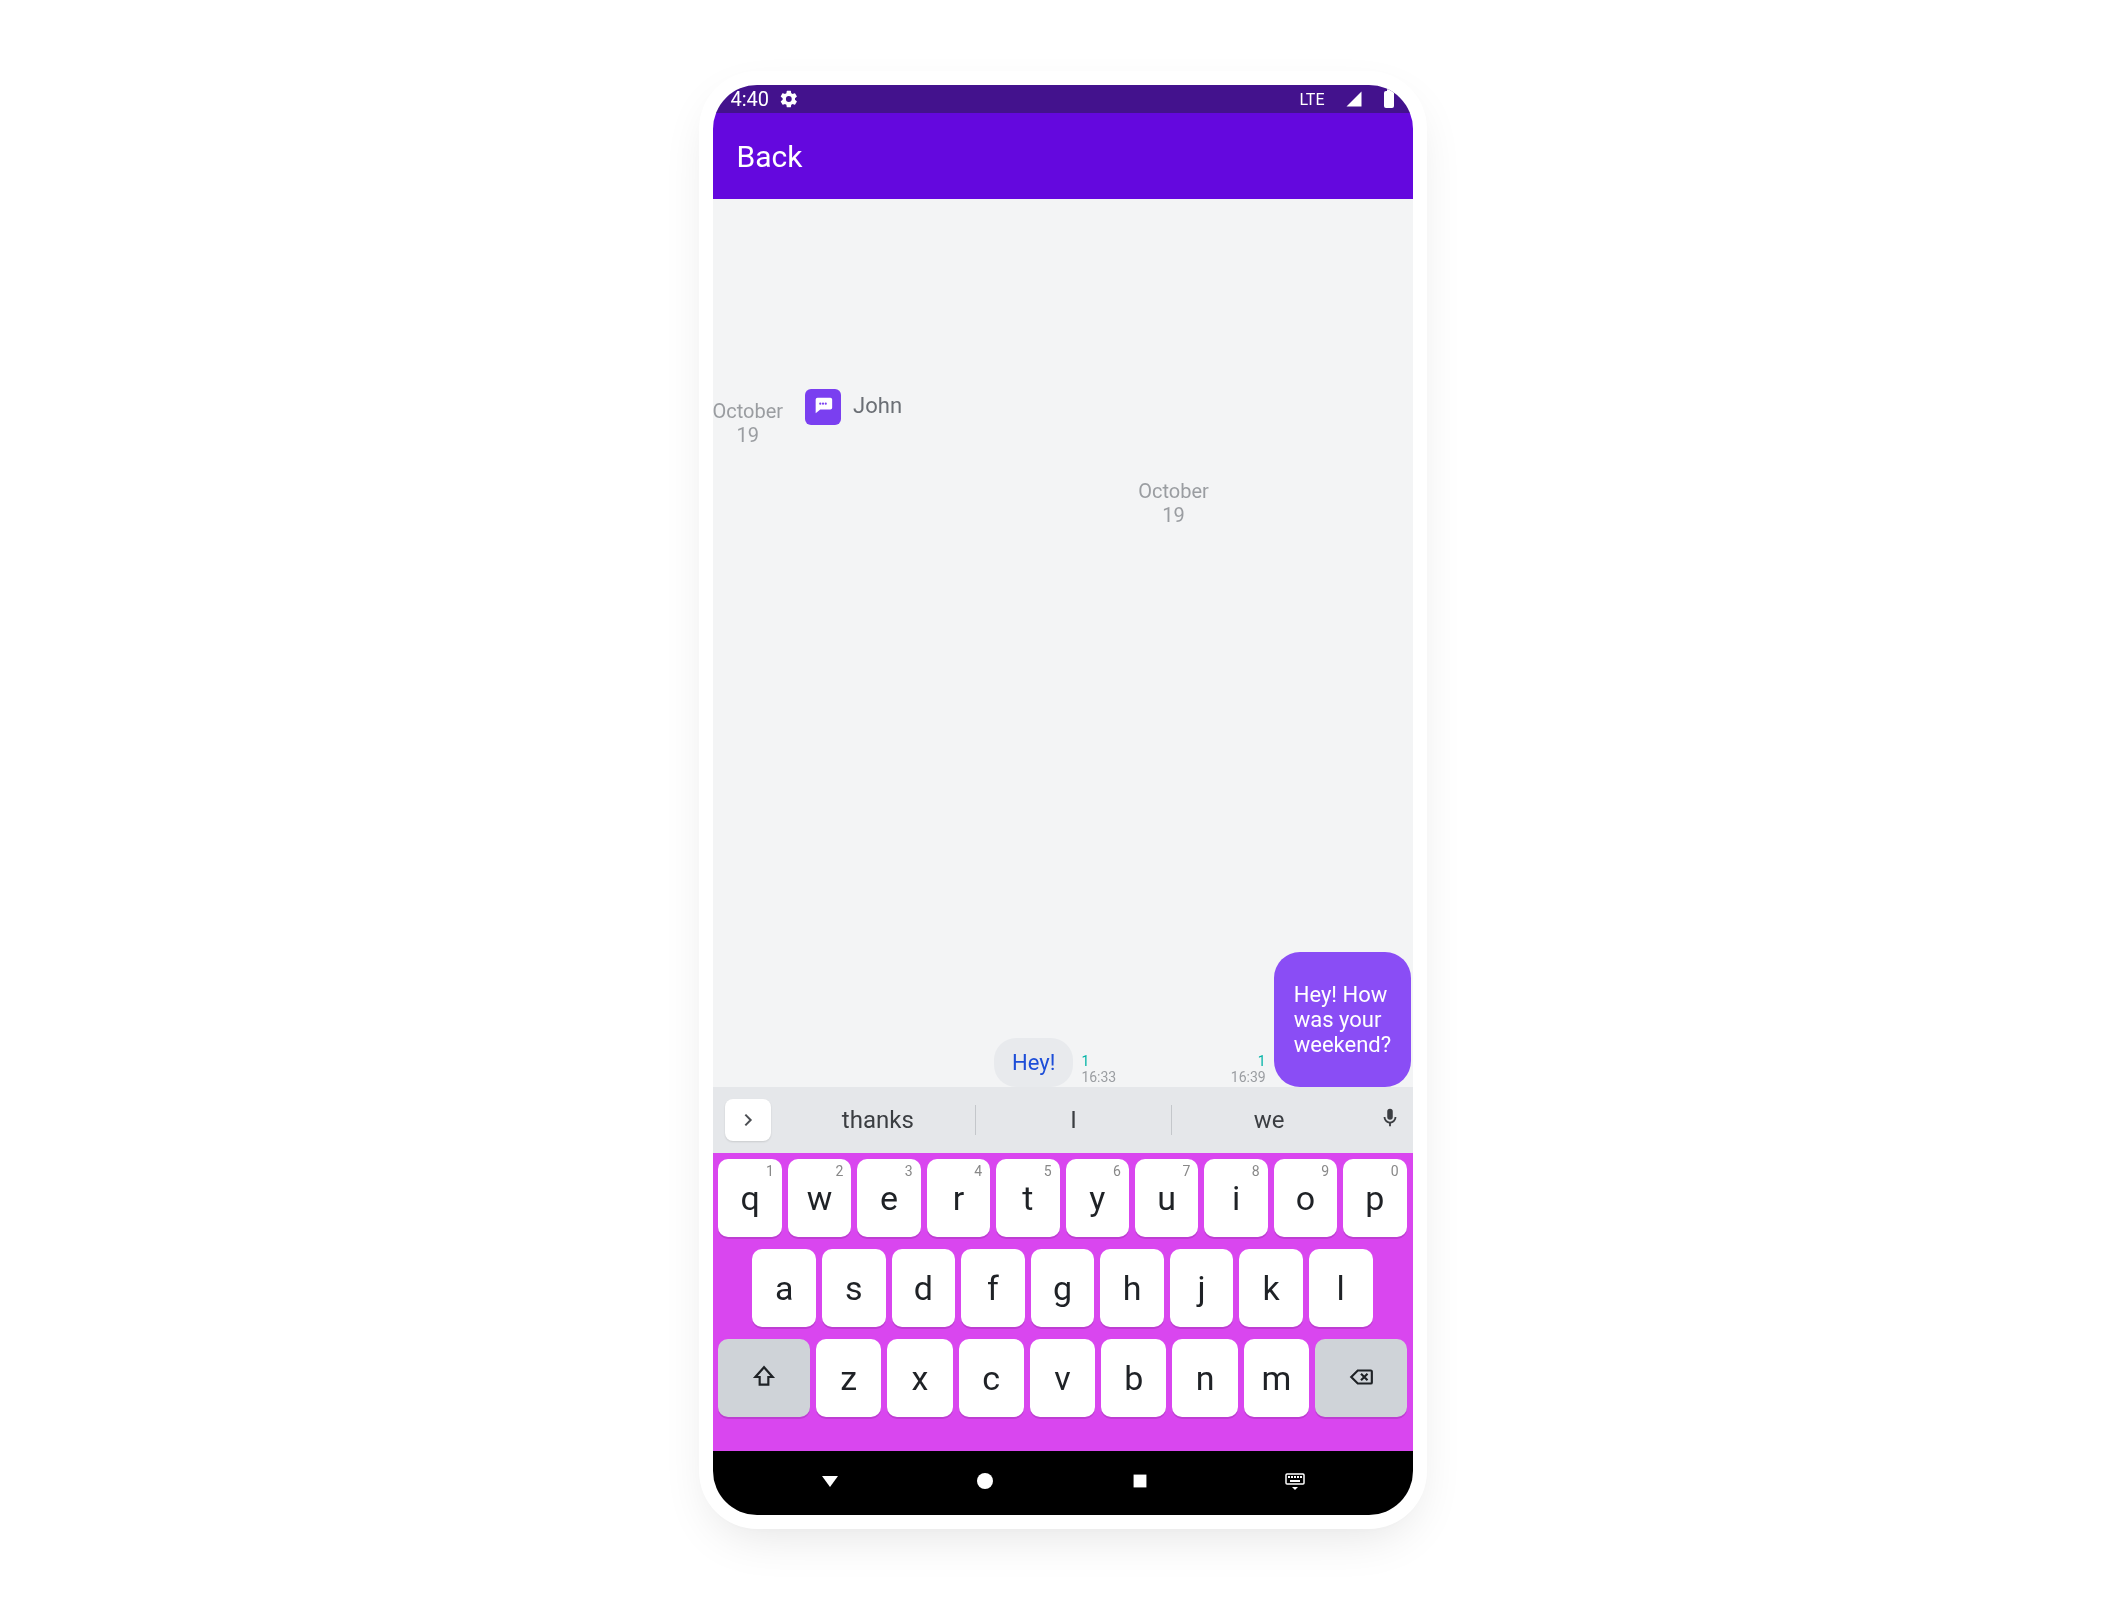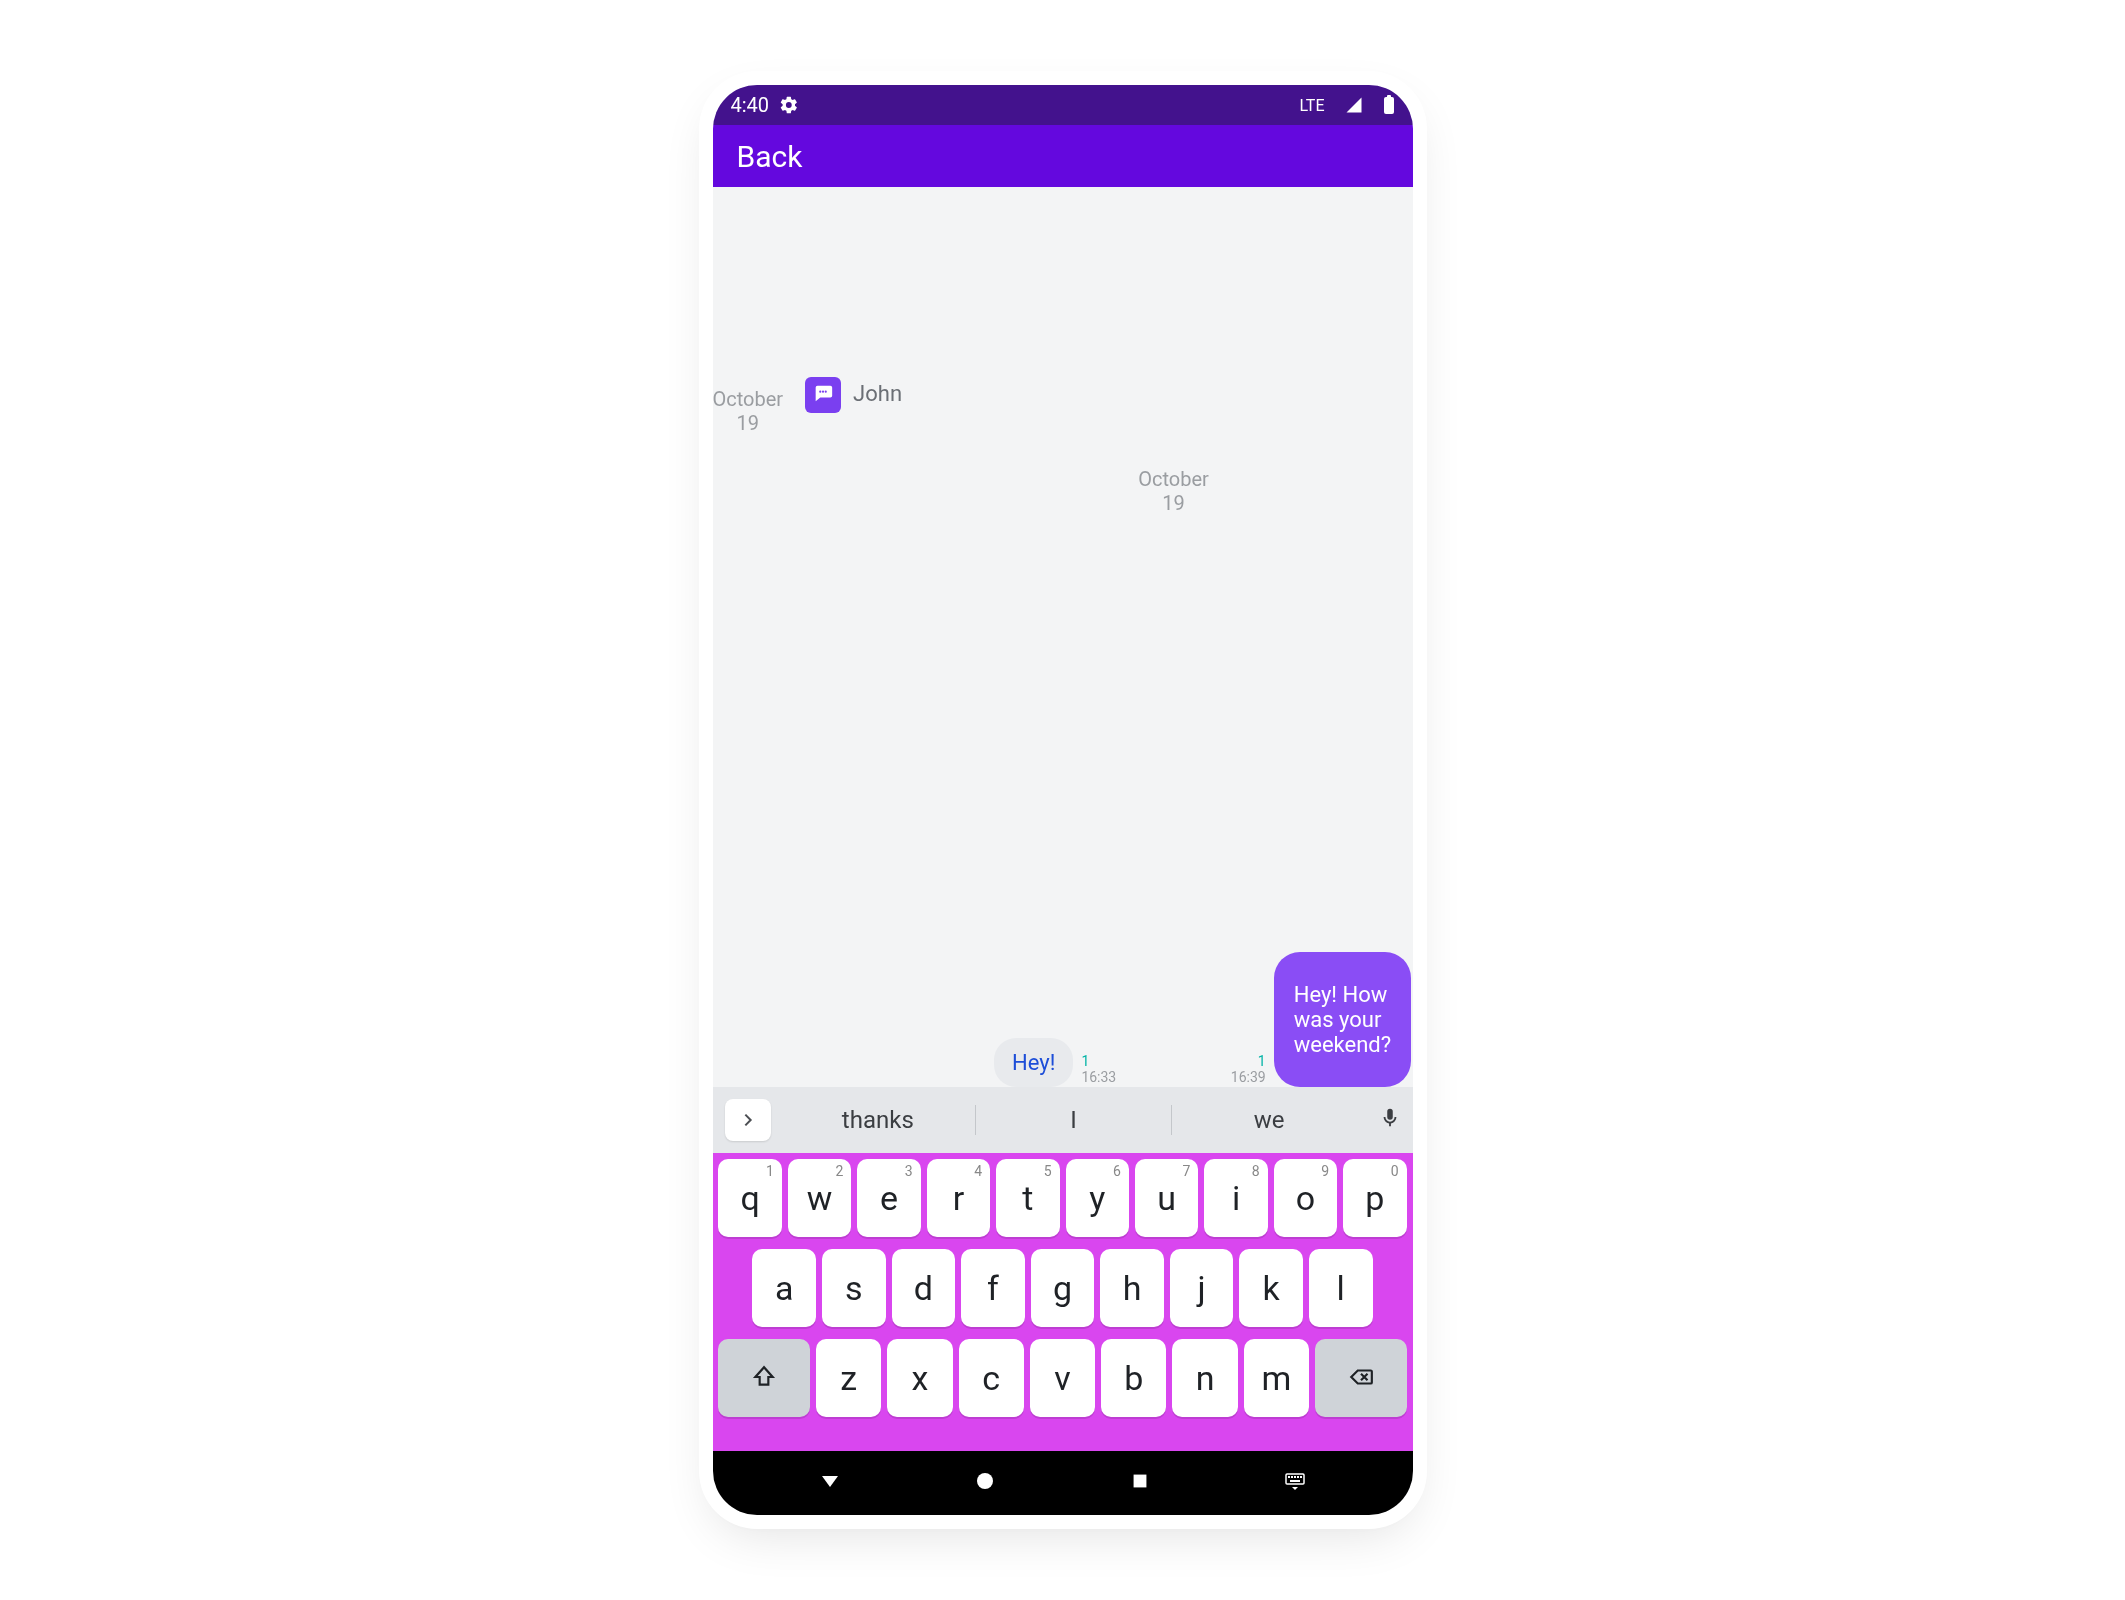--- a/index.html
+++ b/index.html
@@ -17,34 +17,34 @@
     height: 1430px;
     background: #f3f4f5;
     border-radius: 44px;
     box-shadow: 0 0 0 14px #ffffff, 0 18px 50px rgba(0,0,0,0.12), 0 4px 16px rgba(0,0,0,0.08);
     overflow: hidden;
     position: relative;
     display: flex;
     flex-direction: column;
   }
   .status-bar {
-    height: 40px;
+    height: 28px;
     background: #43128d;
     color: #fff;
     display: flex;
     align-items: center;
     justify-content: space-between;
     padding: 0 18px;
     font-size: 20px;
   }
   .status-left { display:flex; align-items:center; gap:10px; }
   .status-right { display:flex; align-items:center; gap:20px; font-size:16px;justify-content:center; }
   .gear-icon svg, .signal-icon svg, .battery-icon svg { display:block; }
   .app-bar {
-    height: 62px;
+    height: 86px;
     background: #6408de;
     color: #fff;
     display: flex;
     align-items: center;
     padding: 0 24px;
     font-size: 30px;
   }
   .chat-area {
     flex: 1;
     background: #f3f4f5;

